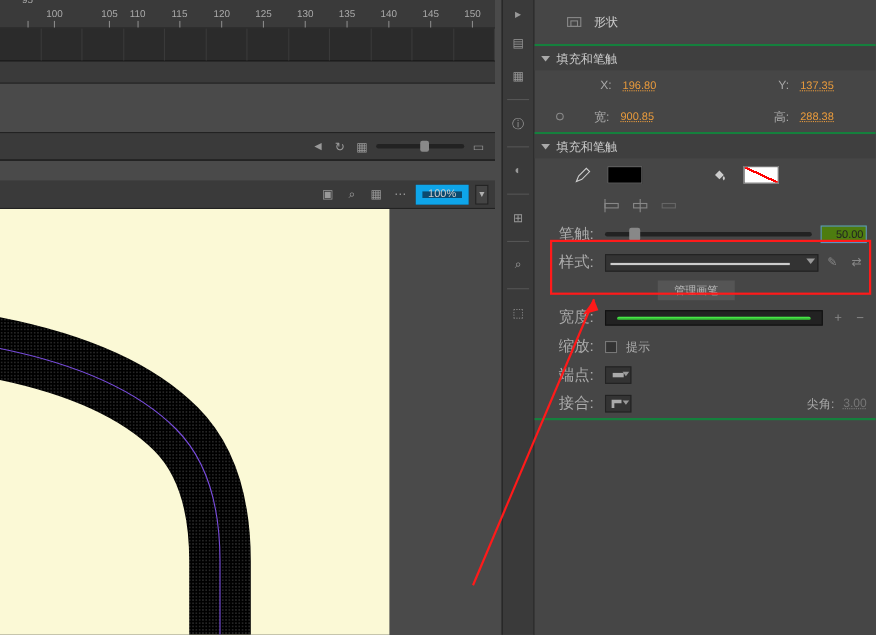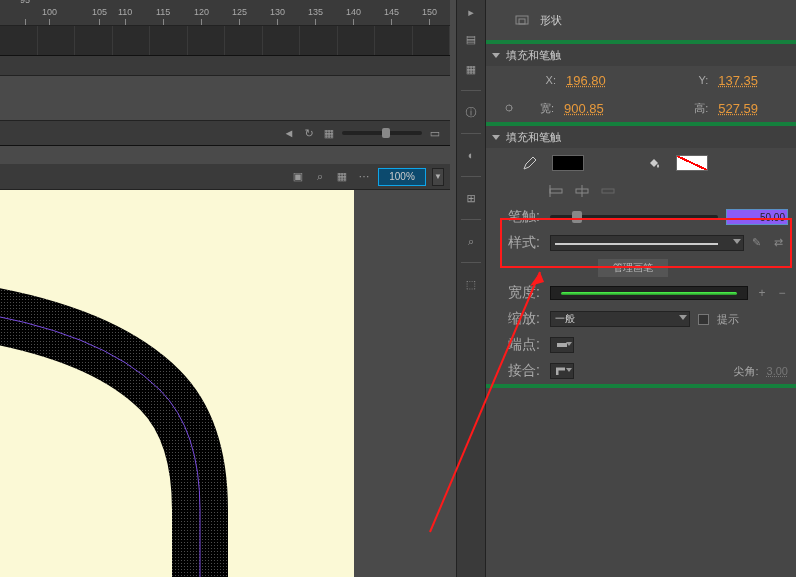--- a/index.html
+++ b/index.html
@@ -15,64 +15,64 @@
 
   .info-bar { position: absolute; left: 0; top: 56px; width: 450px; height: 20px; background: #3a3a3a; border-bottom: 1px solid #222; }
 
   .timeline-controls { position: absolute; left: 0; top: 120px; width: 450px; height: 26px; background: #3a3a3a; border-top: 1px solid #222; border-bottom: 1px solid #111; display: flex; align-items: center; justify-content: flex-end; gap: 6px; padding: 0 8px; }
   .tc-icon { width: 14px; height: 14px; display: inline-flex; align-items: center; justify-content: center; color: #999; }
   .slider-small { width: 80px; height: 4px; background: #222; position: relative; border-radius: 2px; }
   .slider-small .thumb { position: absolute; top: -3px; left: 40px; width: 8px; height: 10px; background: #888; border-radius: 2px; }
 
   .canvas-toolbar { position: absolute; left: 0; top: 164px; width: 450px; height: 26px; background: #3a3a3a; border-bottom: 1px solid #222; display: flex; align-items: center; justify-content: flex-end; gap: 6px; padding: 0 6px; }
   .ct-icon { width: 16px; height: 16px; display: inline-flex; align-items: center; justify-content: center; color: #999; }
-  .zoom-box { width: 48px; height: 18px; background: #0c4a6e; border: 1px solid #0ea5e9; color: #ccc; font-size: 10px; display: flex; align-items: center; justify-content: center; }
+  .zoom-box { width: 48px; height: 18px; background: #0c4a6e; border: 6px solid #0ea5e9; color: #ccc; font-size: 10px; display: flex; align-items: center; justify-content: center; }
   .zoom-dd { width: 12px; height: 18px; background: #444; border: 1px solid #222; display: flex; align-items: center; justify-content: center; }
 
   .canvas-area { position: absolute; left: 0; top: 190px; width: 370px; height: 387px; background: #4a4a4a; }
   .canvas { position: absolute; left: 0; top: 0; width: 354px; height: 387px; background: #fbf9d6; overflow: hidden; }
   .canvas svg { width: 100%; height: 100%; }
 
   .vtoolbar { position: absolute; left: 456px; top: 0; width: 30px; height: 577px; background: #3a3a3a; border-left: 1px solid #222; border-right: 1px solid #222; display: flex; flex-direction: column; align-items: center; gap: 12px; padding-top: 6px; }
   .vt-icon { width: 18px; height: 18px; display: flex; align-items: center; justify-content: center; color: #999; }
   .vt-sep { width: 20px; height: 1px; background: #555; }
   .vt-arrow { width: 18px; height: 12px; display: flex; align-items: center; justify-content: center; color: #999; }
 
   .panel { position: absolute; left: 486px; top: 0; width: 310px; height: 577px; background: #464646; }
-  .section { border-bottom: 4px solid #15803d; }
+  .section { border-bottom: 2px solid #15803d; }
   .section-header { display: flex; align-items: center; height: 22px; padding: 0 6px; background: #3f3f3f; gap: 6px; }
   .tri { width: 0; height: 0; border-left: 5px solid #aaa; border-top: 4px solid transparent; border-bottom: 4px solid transparent; }
   .tri.down { border-left: 4px solid transparent; border-right: 4px solid transparent; border-top: 5px solid #aaa; border-bottom: none; }
   .section-title { color: #ccc; font-size: 11px; }
 
   .shape-row { display: flex; align-items: center; height: 40px; padding-left: 28px; gap: 10px; }
   .shape-icon { width: 16px; height: 16px; color: #888; }
 
   .prop-row { display: flex; align-items: center; height: 28px; padding: 0 8px 0 16px; gap: 10px; }
   .prop-label { width: 28px; text-align: right; color: #aaa; font-size: 11px; }
-  .val-link { color: #e89a3c; font-size: 13px; text-decoration: underline dotted; }
+  .val-link { color: #e89a3c; font-size: 10px; text-decoration: underline dotted; }
   .link-icon { width: 14px; height: 14px; color: #888; }
 
   .fill-row { display: flex; align-items: center; height: 30px; padding-left: 36px; gap: 14px; }
   .pencil-icon { width: 16px; height: 16px; color: #ccc; }
   .color-swatch { width: 32px; height: 16px; background: #000; border: 1px solid #666; }
   .bucket-icon { width: 16px; height: 16px; color: #ccc; margin-left: 48px; }
   .none-swatch { width: 32px; height: 16px; background: #fff; border: 1px solid #666; position: relative; }
   .none-swatch::after { content: ""; position: absolute; left: 0; top: 0; width: 100%; height: 100%; background: linear-gradient(to top right, transparent 46%, red 46%, red 54%, transparent 54%); }
 
   .align-row { display: flex; align-items: center; height: 26px; padding-left: 62px; gap: 10px; }
   .align-icon { width: 16px; height: 16px; color: #888; }
 
   .red-box { position: absolute; left: 14px; top: 218px; width: 292px; height: 50px; border: 2px solid #ff1a1a; pointer-events: none; }
 
   .stroke-row { display: flex; align-items: center; height: 26px; padding: 0 8px 0 22px; gap: 8px; }
   .stroke-label { color: #aaa; width: 34px; font-size: 14px; }
   .h-slider { flex: 1; height: 4px; background: #222; position: relative; border-radius: 2px; }
   .h-slider .thumb { position: absolute; top: -4px; left: 22px; width: 10px; height: 12px; background: #888; border-radius: 2px; }
-  .num-input { width: 62px; height: 16px; background: #8b5cf6; border: 1px solid #5a91c7; color: #222; font-size: 10px; text-align: center; padding-right: 2px; display: flex; align-items: center; justify-content: flex-end; }
+  .num-input { width: 42px; height: 16px; background: #4d7c0f; border: 1px solid #5a91c7; color: #222; font-size: 10px; text-align: center; padding-right: 2px; display: flex; align-items: center; justify-content: flex-end; }
 
   .style-row { display: flex; align-items: center; height: 26px; padding: 0 8px 0 22px; gap: 8px; }
   .style-dd { flex: 1; height: 16px; background: #333; border: 1px solid #222; position: relative; }
   .style-dd .dd-arrow { position: absolute; right: 2px; top: 3px; width: 0; height: 0; border-left: 4px solid transparent; border-right: 4px solid transparent; border-top: 5px solid #999; }
   .small-icon { width: 14px; height: 14px; color: #888; }
 
   .manage-btn { width: 70px; height: 18px; background: #555; color: #bbb; font-size: 10px; display: flex; align-items: center; justify-content: center; margin-left: 112px; }
 
   .width-row { display: flex; align-items: center; height: 26px; padding: 0 8px 0 22px; gap: 8px; }
   .width-preview { flex: 1; height: 14px; background: #222; border: 1px solid #111; display: flex; align-items: center; justify-content: center; }
@@ -248,21 +248,21 @@
     <div class="prop-row">
       <span class="link-icon">
         <svg width="14" height="14" viewBox="0 0 14 14">
             <path d="M4 7a3 3 0 013-3h0a3 3 0 010 6 3 3 0 01-3-3z M7 4a3 3 0 013 3 3 3 0 01-3 3" fill="none" stroke="#888"></path>
           </svg>
       </span>
       <span class="prop-label">宽:</span>
       <span class="val-link">900.85</span>
       <span style="flex:1"></span>
       <span class="prop-label">高:</span>
-      <span class="val-link">527.59</span>
+      <span class="val-link">288.38</span>
       <span style="width:20px;"></span>
     </div>
   </div>
 
   <div class="section">
     <div class="section-header">
       <div class="tri down"></div>
       <span class="section-title">填充和笔触</span>
     </div>
 
@@ -322,24 +322,20 @@
       <div class="width-preview">
         <div class="line"></div>
         <div class="dd-arrow" style="position:absolute;right:2px;"></div>
       </div>
       <span class="plus-minus">+</span>
       <span class="plus-minus">−</span>
     </div>
 
     <div class="scale-row">
       <span class="stroke-label">缩放:</span>
-      <div class="dd-box">
-        <span>一般</span>
-        <div class="dd-arrow"></div>
-      </div>
       <div class="checkbox"></div>
       <span class="hint-label">提示</span>
     </div>
 
     <div class="cap-row">
       <span class="stroke-label">端点:</span>
       <div class="cap-dd">
         <svg width="12" height="10">
             <rect x="1" y="3" width="10" height="4" fill="#aaa"></rect>
           </svg>

